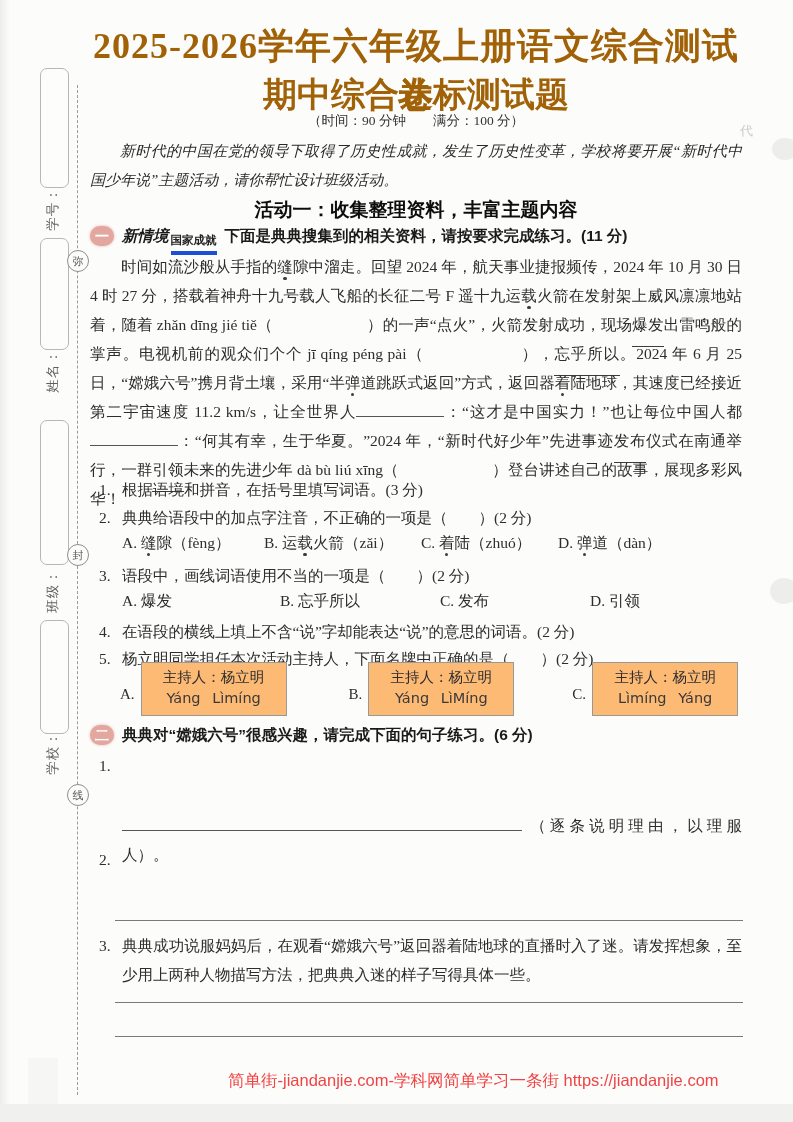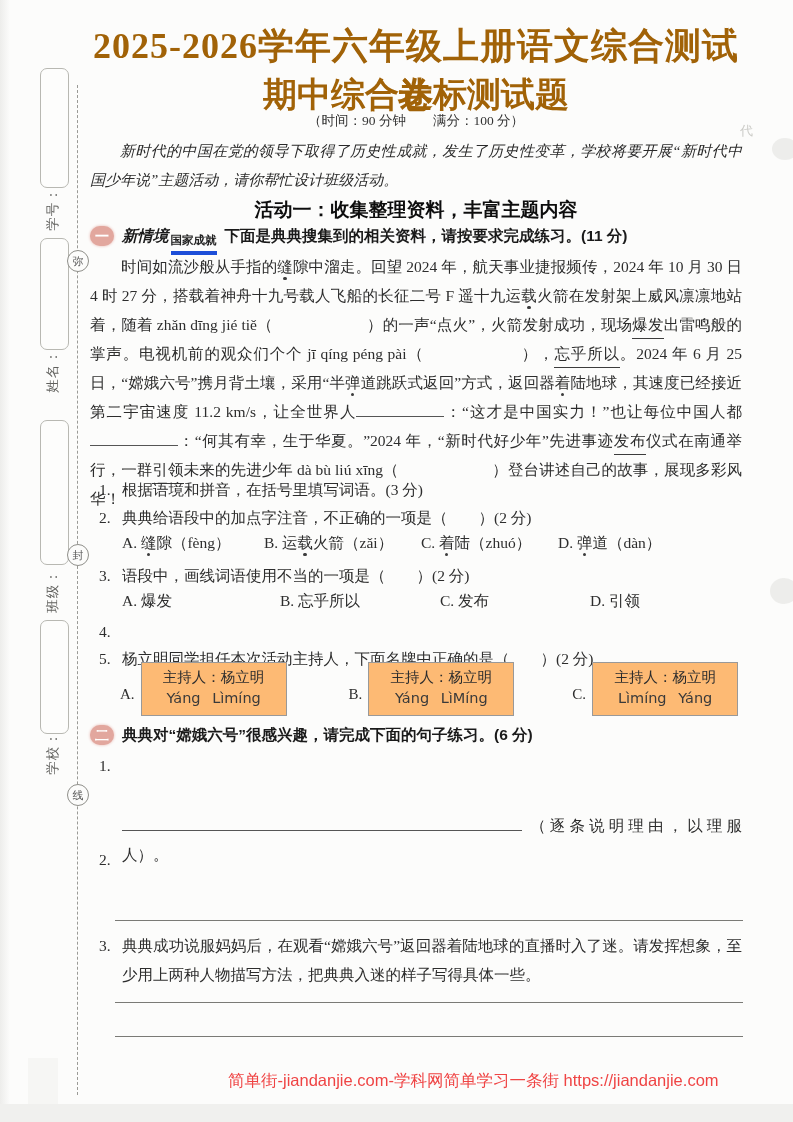--- a/index.html
+++ b/index.html
@@ -68,21 +68,21 @@
   .plate .l1{margin-top:5px;font-size:14.5px;color:#2d2d2d;}
   .plate .l2{margin-top:3px;font-family:"DejaVu Sans","Liberation Sans",sans-serif;
     font-size:14.5px;color:#3a3a3a;word-spacing:7px;}
   .gapB{margin-left:62px}.gapC{margin-left:58px}
   .sy1{top:752px}.sy1n{top:812px}.sy2{top:846px}.sy3{top:932px}
   .ans-line{position:absolute;left:25px;width:628px;height:24px;border-bottom:1px solid #7a7a76;}
   .al1{top:896px}.al2{top:978px}.al3{top:1012px}
   .footer{position:absolute;left:138px;top:1070px;font-family:"Liberation Sans","DejaVu Sans",sans-serif;
     font-size:16.5px;color:#ef4444;}
   
-  .u{border-bottom:1px solid #3c3c3c;padding-bottom:5px;}
+  .u{border-bottom:1px solid #3c3c3c;padding-bottom:13px;}
   .dot{position:relative;}
   .dot::after{content:"";position:absolute;left:50%;margin-left:-2px;bottom:-5px;
     width:3.5px;height:3.5px;border-radius:50%;background:#3c3c3c;}
   .blank-short,.blank-tail,.blank-note,.blank-long{display:inline-block;height:13px;
     border-bottom:1px solid #555;vertical-align:baseline;}
   .blank-short{width:88px}.blank-tail{width:348px}.blank-note{width:400px;margin-right:4px}.blank-long{width:546px}
 </style>
 </head>
 <body>
 
@@ -156,20 +156,21 @@
     </div>
     <div class="opts optsB oy3">
       <span>A. 爆发</span>
       <span>B. 忘乎所以</span>
       <span>C. 发布</span>
       <span>D. 引领</span>
     </div>
 
     <div class="q qy4">
       <span class="num">4.</span>
+      <span>在语段的横线上填上不含“说”字却能表达“说”的意思的词语。(2 分)</span>
     </div>
 
     <div class="q qy5">
       <span class="num">5.</span>
       <span>杨立明同学担任本次活动主持人，下面名牌中正确的是（　　）(2 分)</span>
     </div>
     <div class="plates">
       <span class="plate-label" style="margin-left:30px">A.</span>
       <span class="plate">
         <div class="l1">主持人：杨立明</div>

